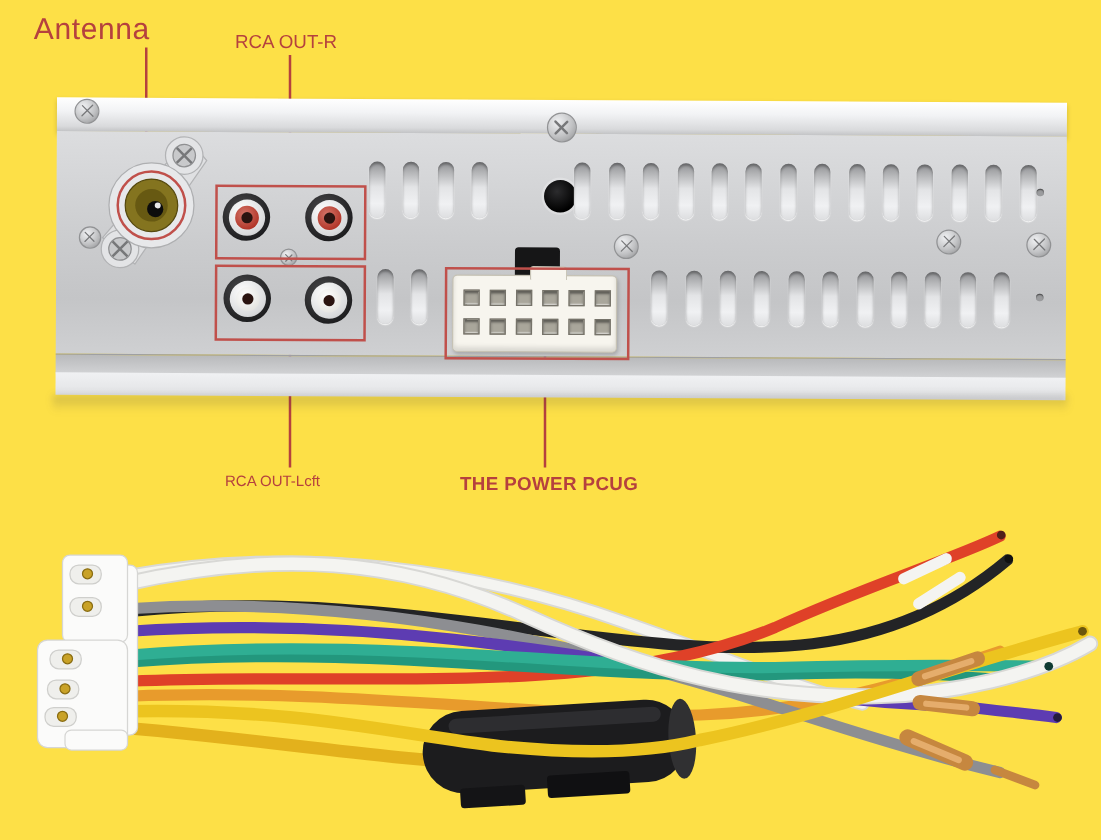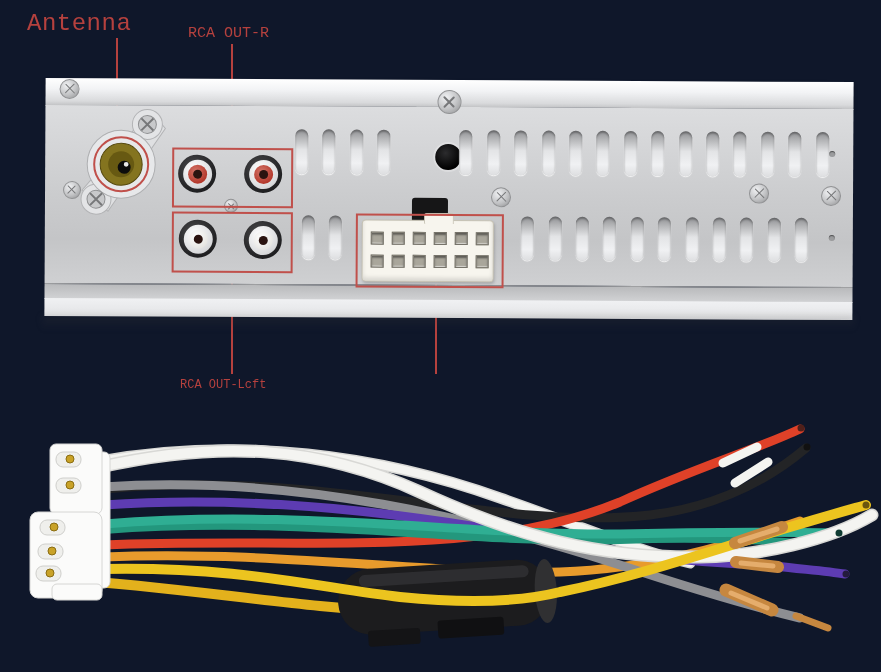--- a/index.html
+++ b/index.html
@@ -1,17 +1,17 @@
 <!DOCTYPE html>
 <html><head>
 <meta charset="utf-8">
 <style>
   html,body{margin:0;padding:0;background:#fff;}
-  .scene{position:relative;width:881px;height:672px;background:#0f172a;overflow:hidden;
-         font-family:Liberation Mono, monospace;}
+  .scene{position:relative;width:881px;height:672px;background:#fde047;overflow:hidden;
+         font-family:Liberation Sans, sans-serif;}
   
   .lbl{position:absolute;color:#b5413e;white-space:nowrap;}
   .lbl-antenna{left:27px;top:10px;font-size:24px;letter-spacing:0.5px;}
   .lbl-rca-r{left:188px;top:25px;font-size:15px;}
   .lbl-rca-l{left:180px;top:378px;font-size:12px;}
   .lbl-power{left:368px;top:379px;font-size:15px;font-weight:bold;letter-spacing:0.3px;}
   .leader{position:absolute;width:2px;background:#b5413e;}
   .leader-antenna{left:116px;top:38px;height:103px;}
   .leader-rca-r{left:231px;top:44px;height:104px;}
   .leader-rca-l{left:231px;top:270px;height:104px;}
@@ -84,20 +84,21 @@
   .harness{position:absolute;left:0;top:420px;}
 </style>
 </head>
 <body>
 
 <div class="scene">
 
   <div class="lbl lbl-antenna">Antenna</div>
   <div class="lbl lbl-rca-r">RCA OUT-R</div>
   <div class="lbl lbl-rca-l">RCA OUT-Lcft</div>
+  <div class="lbl lbl-power">THE POWER PCUG</div>
 
   <div class="leader leader-antenna"></div>
   <div class="leader leader-rca-r"></div>
   <div class="leader leader-rca-l"></div>
   <div class="leader leader-power"></div>
 
   <div class="chassis">
     <div class="band-top"></div>
     <div class="tab-top"></div>
     <div class="panel" id="panel"></div>

